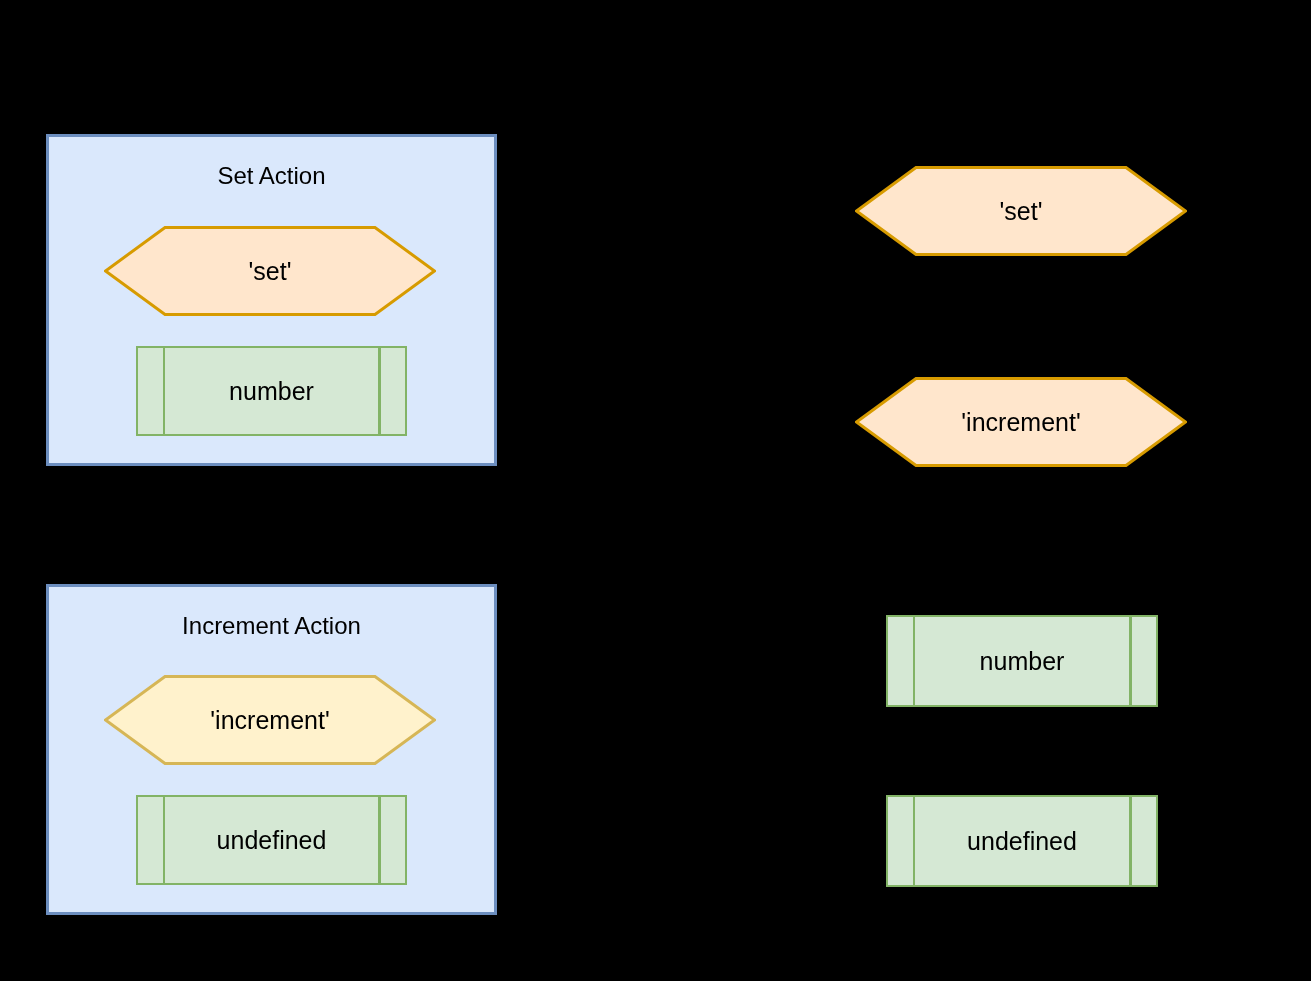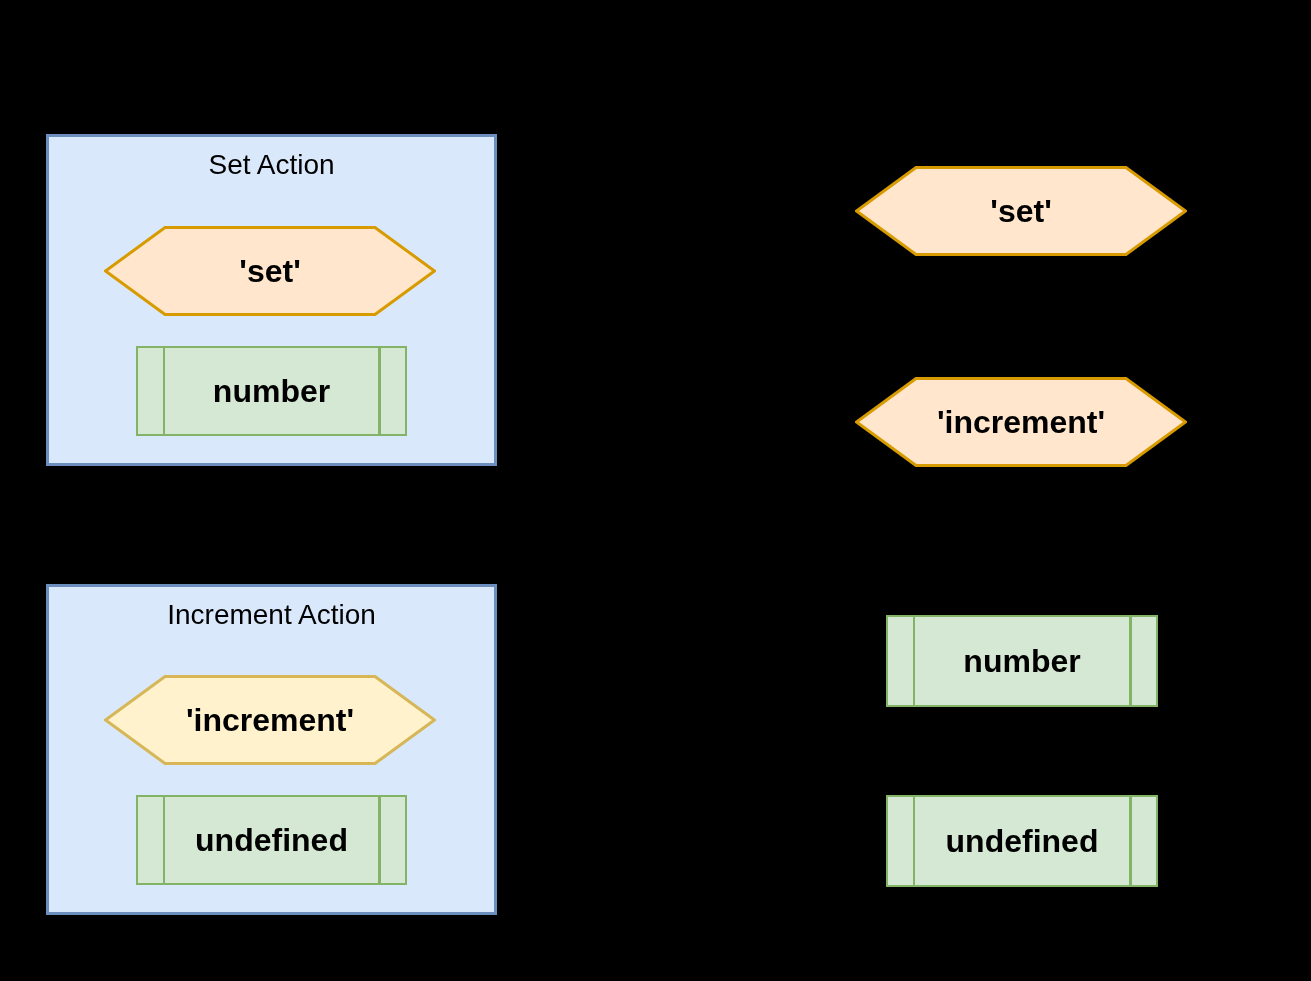--- a/index.html
+++ b/index.html
@@ -17,23 +17,23 @@
     color: var(--text, #000);
   }
   .group {
     position: absolute;
     box-sizing: border-box;
     background: var(--group-fill);
     border: 3px solid var(--group-stroke);
   }
   .group-title {
     width: 100%;
-    padding-top: 12px;
+    padding-top: 23px;
     text-align: center;
-    font-size: 28px;
+    font-size: 24px;
     line-height: 31px;
     color: var(--text);
   }
   .hexagon {
     position: absolute;
   }
   .hexagon svg {
     position: absolute;
     inset: 0;
     width: 100%;
@@ -49,25 +49,24 @@
     fill: var(--hex-yellow-fill);
     stroke: var(--hex-yellow-stroke);
     stroke-width: 3;
   }
   .shape-label {
     position: absolute;
     inset: 0;
     display: flex;
     align-items: center;
     justify-content: center;
-    font-size: 32px;
+    font-size: 25px;
     line-height: 31px;
     color: var(--text);
     white-space: nowrap;
-    font-weight: bold;
   }
   .process {
     position: absolute;
     box-sizing: border-box;
     background: var(--process-fill);
     border: 2.5px solid var(--process-stroke);
     text-align: center;
   }
   .process .side-line {
     position: absolute;

